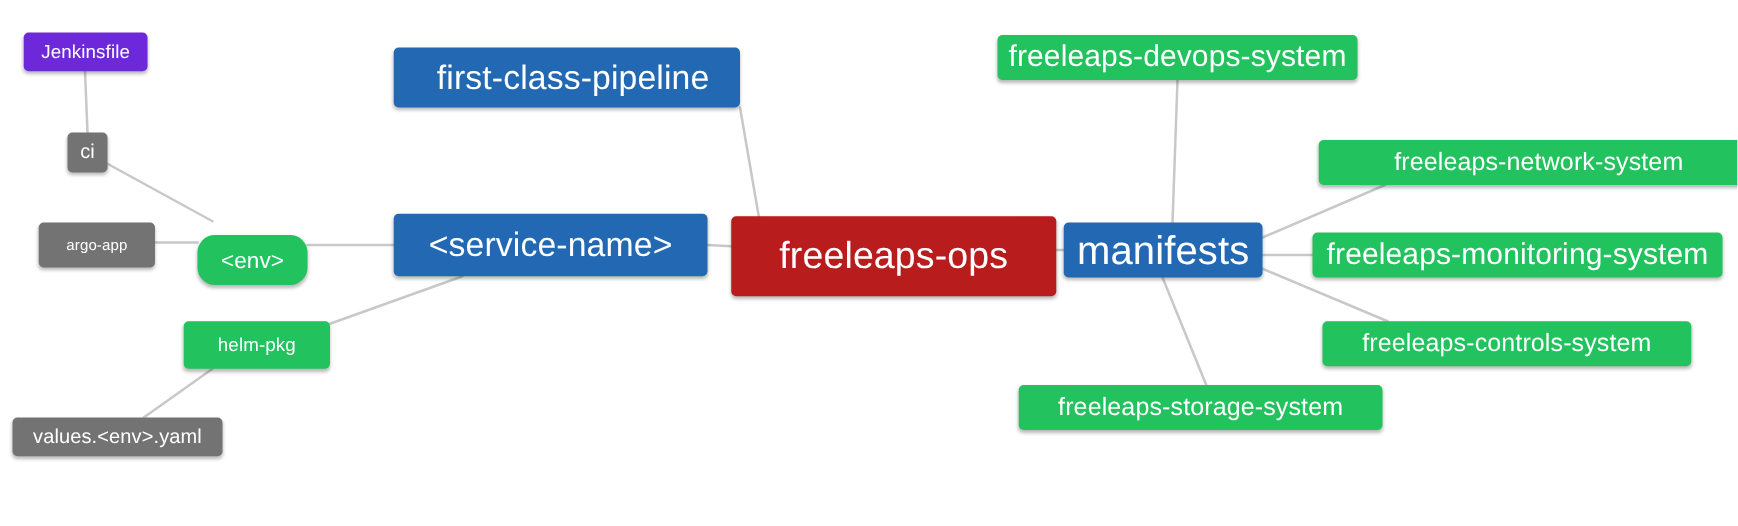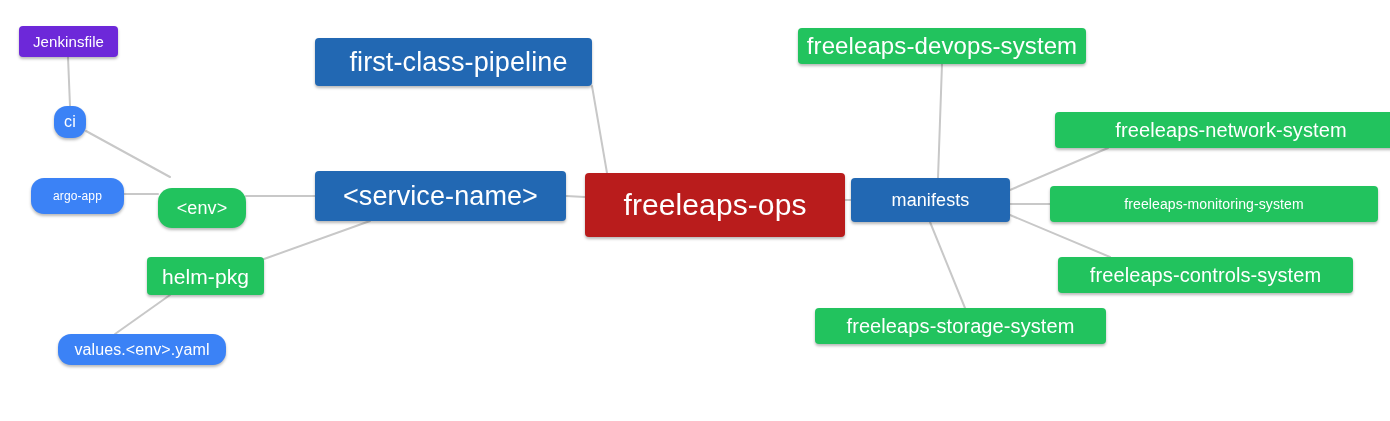--- a/index.html
+++ b/index.html
@@ -41,21 +41,21 @@
     line-height: 1;
   }
   .node-label {
     display: block;
     pointer-events: none;
   }
   
   .c-root   { background: #b91c1c; }
   .c-blue   { background: #2268b3; }
   .c-green  { background: #22c35e; }
-  .c-red    { background: #3b82f6; border-radius: 13px; }
+  .c-red    { background: #737373; }
   .c-amber  { background: #6d28d9; }
 </style>
 </head>
 <body>
 
 <div id="canvas">
   <svg id="edges" viewBox="0 0 1390 421" xmlns="http://www.w3.org/2000/svg">
       <line x1="585" y1="197" x2="566" y2="196" stroke="#c8c8c8" stroke-width="2" stroke-linecap="round"></line>
       <line x1="607" y1="173" x2="592" y2="86" stroke="#c8c8c8" stroke-width="2" stroke-linecap="round"></line>
       <line x1="845" y1="200" x2="851" y2="200" stroke="#c8c8c8" stroke-width="2" stroke-linecap="round"></line>
@@ -74,48 +74,48 @@
   <div id="node-layer">
       <div class="node c-root" style="left: 585px; top: 173px; width: 260px; height: 64px; font-size: 30px;">
         <span class="node-label">freeleaps-ops</span>
       </div>
       <div class="node c-blue" style="left: 315px; top: 171px; width: 251px; height: 50px; font-size: 27px;">
         <span class="node-label">&lt;service-name&gt;</span>
       </div>
       <div class="node c-blue" style="left: 315px; top: 38px; width: 277px; height: 48px; font-size: 27px; padding-left: 10px;">
         <span class="node-label">first-class-pipeline</span>
       </div>
-      <div class="node c-blue" style="left: 851px; top: 178px; width: 159px; height: 44px; font-size: 18px;">
+      <div class="node c-blue" style="left: 851px; top: 178px; width: 159px; height: 44px; font-size: 32px;">
         <span class="node-label">manifests</span>
       </div>
       <div class="node c-green" style="left: 158px; top: 188px; width: 88px; height: 40px; font-size: 18px; border-radius: 14px;">
         <span class="node-label">&lt;env&gt;</span>
       </div>
-      <div class="node c-green" style="left: 147px; top: 257px; width: 117px; height: 38px; font-size: 21px;">
+      <div class="node c-green" style="left: 147px; top: 257px; width: 117px; height: 38px; font-size: 15px;">
         <span class="node-label">helm-pkg</span>
       </div>
       <div class="node c-red" style="left: 31px; top: 178px; width: 93px; height: 36px; font-size: 12px;">
         <span class="node-label">argo-app</span>
       </div>
       <div class="node c-red" style="left: 54px; top: 106px; width: 32px; height: 32px; font-size: 16px;">
         <span class="node-label">ci</span>
       </div>
       <div class="node c-amber" style="left: 19px; top: 26px; width: 99px; height: 31px; font-size: 15px;">
         <span class="node-label">Jenkinsfile</span>
       </div>
-      <div class="node c-red" style="left: 10px; top: 334px; width: 168px; height: 31px; font-size: 16px; margin-left: 48px;">
+      <div class="node c-red" style="left: 10px; top: 334px; width: 168px; height: 31px; font-size: 16px;">
         <span class="node-label">values.&lt;env&gt;.yaml</span>
       </div>
       <div class="node c-green" style="left: 798px; top: 28px; width: 288px; height: 36px; font-size: 24px;">
         <span class="node-label">freeleaps-devops-system</span>
       </div>
       <div class="node c-green" style="left: 1055px; top: 112px; width: 352px; height: 36px; font-size: 20px;">
         <span class="node-label">freeleaps-network-system</span>
       </div>
-      <div class="node c-green" style="left: 1050px; top: 186px; width: 328px; height: 36px; font-size: 14px;">
+      <div class="node c-green" style="left: 1050px; top: 186px; width: 328px; height: 36px; font-size: 24px;">
         <span class="node-label">freeleaps-monitoring-system</span>
       </div>
       <div class="node c-green" style="left: 1058px; top: 257px; width: 295px; height: 36px; font-size: 20px;">
         <span class="node-label">freeleaps-controls-system</span>
       </div>
       <div class="node c-green" style="left: 815px; top: 308px; width: 291px; height: 36px; font-size: 20px; justify-content: center;">
         <span class="node-label">freeleaps-storage-system</span>
       </div>
     </div>
 </div>

